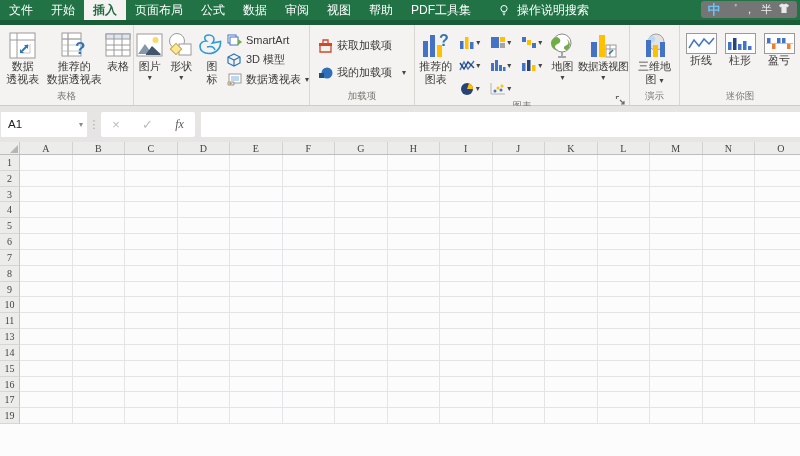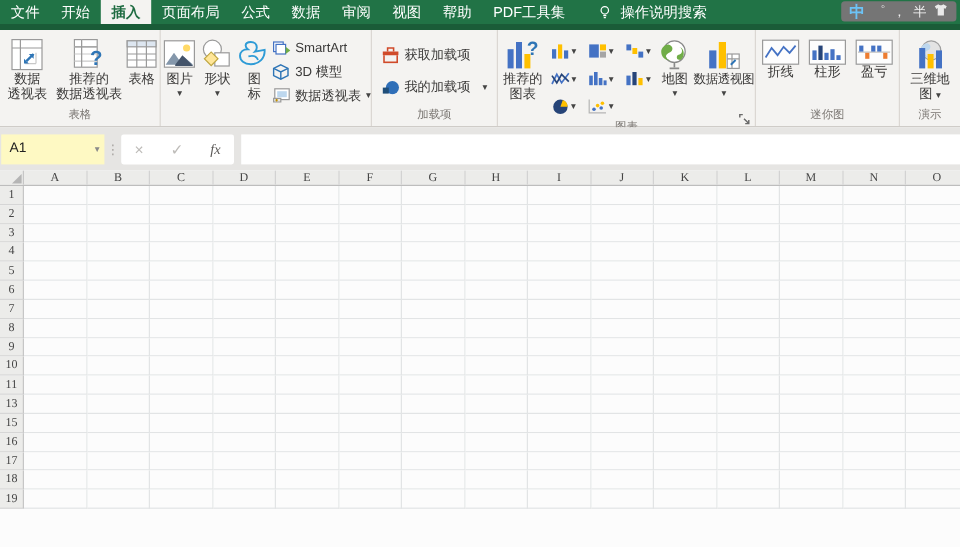--- a/index.html
+++ b/index.html
@@ -46,21 +46,21 @@
 
   .dlauncher { position:absolute; right:3px; bottom:2px; width:11px; height:11px; }
 
   .spark { width:37px; }
   .sparkbox { width:31px; height:21px; border:1px solid #9a9a9a; background:#fdfdfd;
               display:flex; align-items:center; justify-content:center; }
 
   
   .fbar { position:absolute; top:106px; left:0; width:800px; height:36px; background:#e6e5e3;
           display:flex; align-items:center; }
-  .namebox { width:86px; height:25px; background:#fef9c3; margin-left:1px; display:flex; align-items:center;
+  .namebox { width:86px; height:25px; background:#ffffff; margin-left:1px; display:flex; align-items:center;
              font-size:11.5px; color:#222; padding-left:7px; position:relative; }
   .namebox .nbarrow { position:absolute; right:4px; top:8px; font-size:8px; color:#8a8a8a; }
   .fsep { width:14px; text-align:center; color:#a8a5a2; font-size:11px; }
   .fbtns { width:94px; height:25px; background:#fff; border-radius:2px; display:flex;
            align-items:center; justify-content:space-around; }
   .fbtn-x { color:#bdbbb8; font-size:13px; }
   .fbtn-ok { color:#bdbbb8; font-size:13px; }
   .fbtn-fx { color:#5a5856; font-size:12px; font-family:"Liberation Serif",serif; font-style:italic; }
   .finput { flex:1; height:25px; background:#fff; margin:0 0 0 6px; }
 
@@ -371,20 +371,39 @@
       </div>
       <div class="dlauncher">
         <svg width="11" height="11" viewBox="0 0 11 11">
             <path d="M1.5 4V1.5H4M5 5l4 4M9 6v3H6" fill="none" stroke="#6a6a6a" stroke-width="1.2"></path>
           </svg>
       </div>
     </div>
     <div class="rglabel">图表</div>
   </div>
 
+  <div class="rgroup" style="width:50px">
+    <div class="rbody">
+      <div class="rbtn" style="width:46px">
+        <span class="ricon">
+          <svg width="28" height="27" viewBox="0 0 28 27">
+              <circle cx="15" cy="10" r="8" fill="#e3e3e3" stroke="#a0a0a0"></circle>
+              <path d="M12 4c2 1 3 2.5 2 4.5S10 10 10 12.5c0 1.5 1.5 2.5 3 2.5-3.5 1-7-1.5-7-5.5 0-2.5 3-5.5 6-5.5z" fill="#bdd7ee"></path>
+              <rect x="5" y="8" width="5" height="17" fill="#4472c4"></rect>
+              <rect x="12" y="13" width="5" height="12" fill="#ffc000"></rect>
+              <rect x="19" y="10" width="5" height="15" fill="#4472c4"></rect>
+            </svg>
+        </span>
+        <span class="rlabel">三维地</span>
+        <span class="rlabel"><span>图</span> <span class="arrow">▾</span></span>
+      </div>
+    </div>
+    <div class="rglabel">演示</div>
+  </div>
+
   <div class="rgroup" style="width:120px">
     <div class="rbody" style="gap:2px; padding-top:6px">
       <div class="rbtn spark">
         <span class="sparkbox">
           <svg width="27" height="15" viewBox="0 0 27 15">
               <polyline points="1,12 6,4 11,10 16,3 21,8 26,2" fill="none" stroke="#4472c4" stroke-width="1.5"></polyline>
             </svg>
         </span>
         <span class="rlabel">折线</span>
       </div>
@@ -408,39 +427,20 @@
               <rect x="6" y="8" width="3.5" height="5" fill="#ed7d31"></rect>
               <rect x="11" y="2" width="3.5" height="5" fill="#4472c4"></rect>
               <rect x="16" y="2" width="3.5" height="5" fill="#4472c4"></rect>
               <rect x="21" y="8" width="3.5" height="5" fill="#ed7d31"></rect>
             </svg>
         </span>
         <span class="rlabel">盈亏</span>
       </div>
     </div>
     <div class="rglabel">迷你图</div>
-  </div>
-
-  <div class="rgroup" style="width:50px">
-    <div class="rbody">
-      <div class="rbtn" style="width:46px">
-        <span class="ricon">
-          <svg width="28" height="27" viewBox="0 0 28 27">
-              <circle cx="15" cy="10" r="8" fill="#e3e3e3" stroke="#a0a0a0"></circle>
-              <path d="M12 4c2 1 3 2.5 2 4.5S10 10 10 12.5c0 1.5 1.5 2.5 3 2.5-3.5 1-7-1.5-7-5.5 0-2.5 3-5.5 6-5.5z" fill="#bdd7ee"></path>
-              <rect x="5" y="8" width="5" height="17" fill="#4472c4"></rect>
-              <rect x="12" y="13" width="5" height="12" fill="#ffc000"></rect>
-              <rect x="19" y="10" width="5" height="15" fill="#4472c4"></rect>
-            </svg>
-        </span>
-        <span class="rlabel">三维地</span>
-        <span class="rlabel"><span>图</span> <span class="arrow">▾</span></span>
-      </div>
-    </div>
-    <div class="rglabel">演示</div>
   </div>
 </div>
 
 <div class="fbar">
   <div class="namebox">
     <span>A1</span>
     <span class="nbarrow">▾</span>
   </div>
   <div class="fsep">⋮</div>
   <div class="fbtns">
@@ -682,20 +682,38 @@
       <div class="gcell" style="width: 52.5px;"></div>
       <div class="gcell" style="width: 52.5px;"></div>
       <div class="gcell" style="width: 52.5px;"></div>
       <div class="gcell" style="width: 52.5px;"></div>
       <div class="gcell" style="width: 52.5px;"></div>
       <div class="gcell" style="width: 52.5px;"></div>
       <div class="gcell" style="width: 52.5px;"></div>
       <div class="gcell" style="width: 52.5px;"></div>
     </div>
     <div class="grow">
+      <div class="rowhead">14</div>
+      <div class="gcell" style="width: 52.5px;"></div>
+      <div class="gcell" style="width: 52.5px;"></div>
+      <div class="gcell" style="width: 52.5px;"></div>
+      <div class="gcell" style="width: 52.5px;"></div>
+      <div class="gcell" style="width: 52.5px;"></div>
+      <div class="gcell" style="width: 52.5px;"></div>
+      <div class="gcell" style="width: 52.5px;"></div>
+      <div class="gcell" style="width: 52.5px;"></div>
+      <div class="gcell" style="width: 52.5px;"></div>
+      <div class="gcell" style="width: 52.5px;"></div>
+      <div class="gcell" style="width: 52.5px;"></div>
+      <div class="gcell" style="width: 52.5px;"></div>
+      <div class="gcell" style="width: 52.5px;"></div>
+      <div class="gcell" style="width: 52.5px;"></div>
+      <div class="gcell" style="width: 52.5px;"></div>
+    </div>
+    <div class="grow">
       <div class="rowhead">15</div>
       <div class="gcell" style="width: 52.5px;"></div>
       <div class="gcell" style="width: 52.5px;"></div>
       <div class="gcell" style="width: 52.5px;"></div>
       <div class="gcell" style="width: 52.5px;"></div>
       <div class="gcell" style="width: 52.5px;"></div>
       <div class="gcell" style="width: 52.5px;"></div>
       <div class="gcell" style="width: 52.5px;"></div>
       <div class="gcell" style="width: 52.5px;"></div>
       <div class="gcell" style="width: 52.5px;"></div>
@@ -736,38 +754,20 @@
       <div class="gcell" style="width: 52.5px;"></div>
       <div class="gcell" style="width: 52.5px;"></div>
       <div class="gcell" style="width: 52.5px;"></div>
       <div class="gcell" style="width: 52.5px;"></div>
       <div class="gcell" style="width: 52.5px;"></div>
       <div class="gcell" style="width: 52.5px;"></div>
       <div class="gcell" style="width: 52.5px;"></div>
       <div class="gcell" style="width: 52.5px;"></div>
     </div>
     <div class="grow">
-      <div class="rowhead">18</div>
-      <div class="gcell" style="width: 52.5px;"></div>
-      <div class="gcell" style="width: 52.5px;"></div>
-      <div class="gcell" style="width: 52.5px;"></div>
-      <div class="gcell" style="width: 52.5px;"></div>
-      <div class="gcell" style="width: 52.5px;"></div>
-      <div class="gcell" style="width: 52.5px;"></div>
-      <div class="gcell" style="width: 52.5px;"></div>
-      <div class="gcell" style="width: 52.5px;"></div>
-      <div class="gcell" style="width: 52.5px;"></div>
-      <div class="gcell" style="width: 52.5px;"></div>
-      <div class="gcell" style="width: 52.5px;"></div>
-      <div class="gcell" style="width: 52.5px;"></div>
-      <div class="gcell" style="width: 52.5px;"></div>
-      <div class="gcell" style="width: 52.5px;"></div>
-      <div class="gcell" style="width: 52.5px;"></div>
-    </div>
-    <div class="grow">
       <div class="rowhead">19</div>
       <div class="gcell" style="width: 52.5px;"></div>
       <div class="gcell" style="width: 52.5px;"></div>
       <div class="gcell" style="width: 52.5px;"></div>
       <div class="gcell" style="width: 52.5px;"></div>
       <div class="gcell" style="width: 52.5px;"></div>
       <div class="gcell" style="width: 52.5px;"></div>
       <div class="gcell" style="width: 52.5px;"></div>
       <div class="gcell" style="width: 52.5px;"></div>
       <div class="gcell" style="width: 52.5px;"></div>

